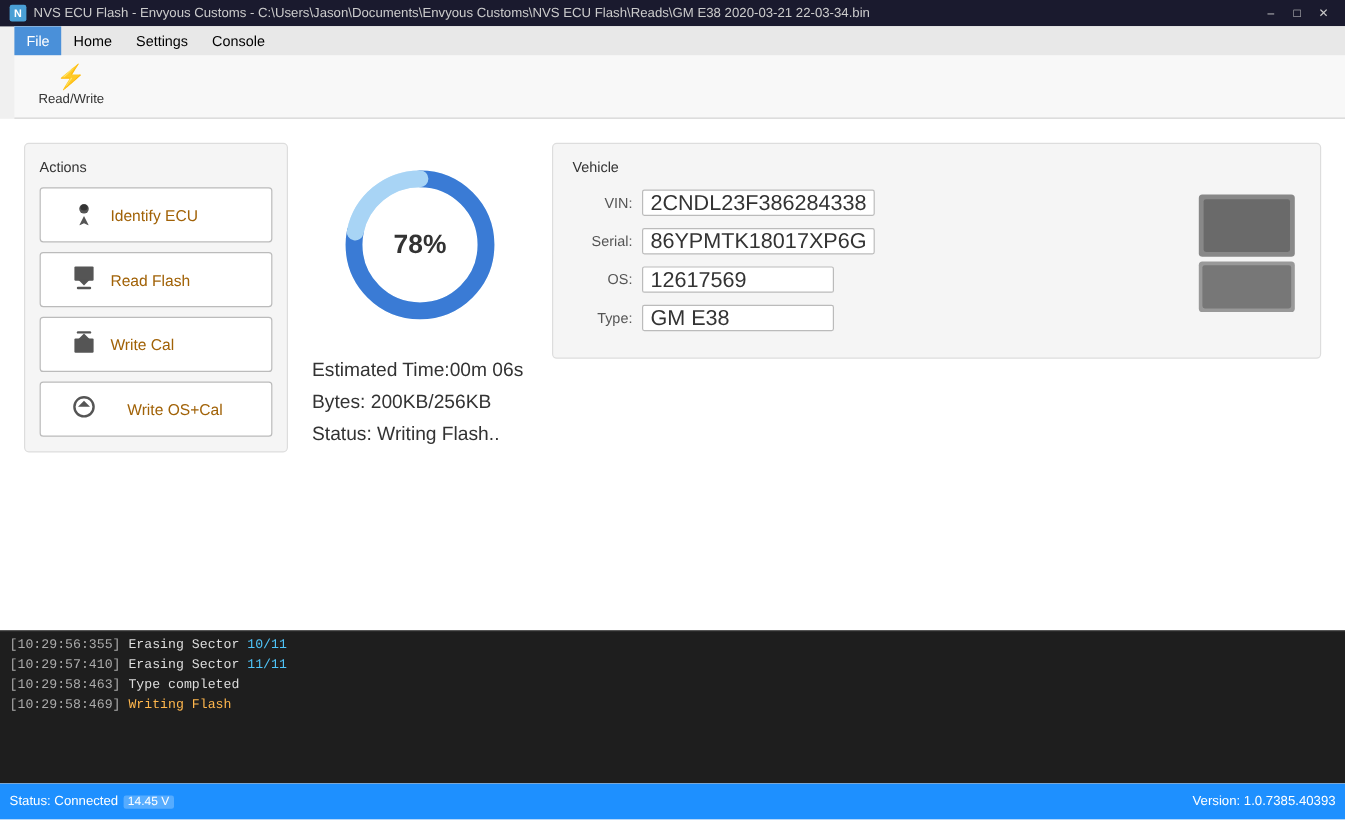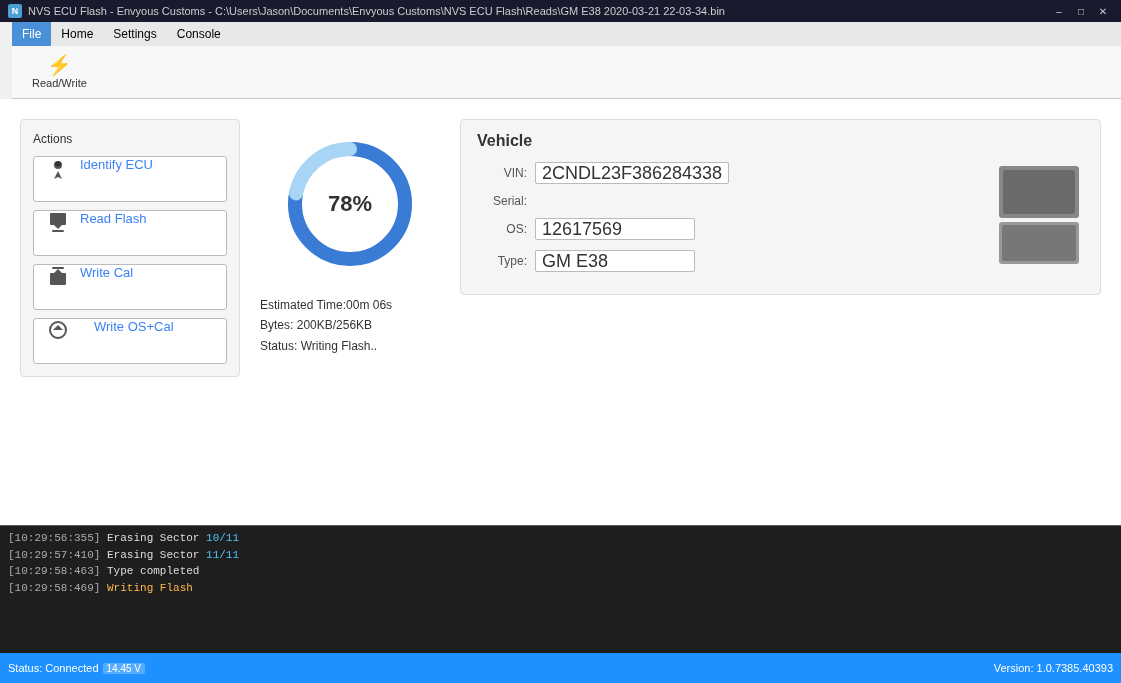--- a/index.html
+++ b/index.html
@@ -149,25 +149,25 @@
     }
     .action-btn {
       width: 100%;
       height: 46px;
       background: white;
       border: 1px solid #bbb;
       border-radius: 3px;
       margin-bottom: 8px;
       cursor: pointer;
       display: flex;
-      align-items: flex-start;
-      padding: 0 12px;
+      align-items: center;
+      padding: 0 24px;
       gap: 10px;
       font-size: 13px;
-      color: #3b82f6;
+      color: #a16207;
     }
     .action-btn:last-child { margin-bottom: 0; gap: 24px; }
     .btn-icon {
       font-size: 18px;
       color: #555;
       width: 24px;
       text-align: center;
       flex-shrink: 0;
     }
 
@@ -196,39 +196,39 @@
       position: absolute;
       top: 50%;
       left: 50%;
       transform: translate(-50%, -50%);
       font-size: 22px;
       font-weight: bold;
       color: #333;
     }
 
     #progress-info {
-      font-size: 12px;
+      font-size: 16px;
       color: #333;
       line-height: 1.7;
       text-align: left;
       width: 100%;
     }
 
     
     #vehicle-panel {
       background: #f5f5f5;
       border: 1px solid #ddd;
       border-radius: 4px;
       padding: 12px 16px;
       flex: 1;
       min-width: 340px;
     }
     #vehicle-title {
-      font-size: 16px;
-      font-weight: bold;
+      font-size: 12px;
+      font-weight: normal;
       color: #333;
       margin-bottom: 12px;
     }
     #vehicle-content {
       display: flex;
       gap: 10px;
     }
     #vehicle-fields {
       flex: 1;
     }
@@ -438,20 +438,21 @@
       <div id="vehicle-title">Vehicle</div>
       <div id="vehicle-content">
         <div id="vehicle-fields">
 
         <div class="field-row">
               <div class="field-label">VIN:</div>
               <div class="field-value">2CNDL23F386284338</div>
             </div>
             <div class="field-row">
               <div class="field-label">Serial:</div>
+              <div class="field-value">86YPMTK18017XP6G</div>
             </div>
             <div class="field-row">
               <div class="field-label">OS:</div>
               <div class="field-value">12617569</div>
             </div>
             <div class="field-row">
               <div class="field-label">Type:</div>
               <div class="field-value">GM E38</div>
             </div>
           </div>

